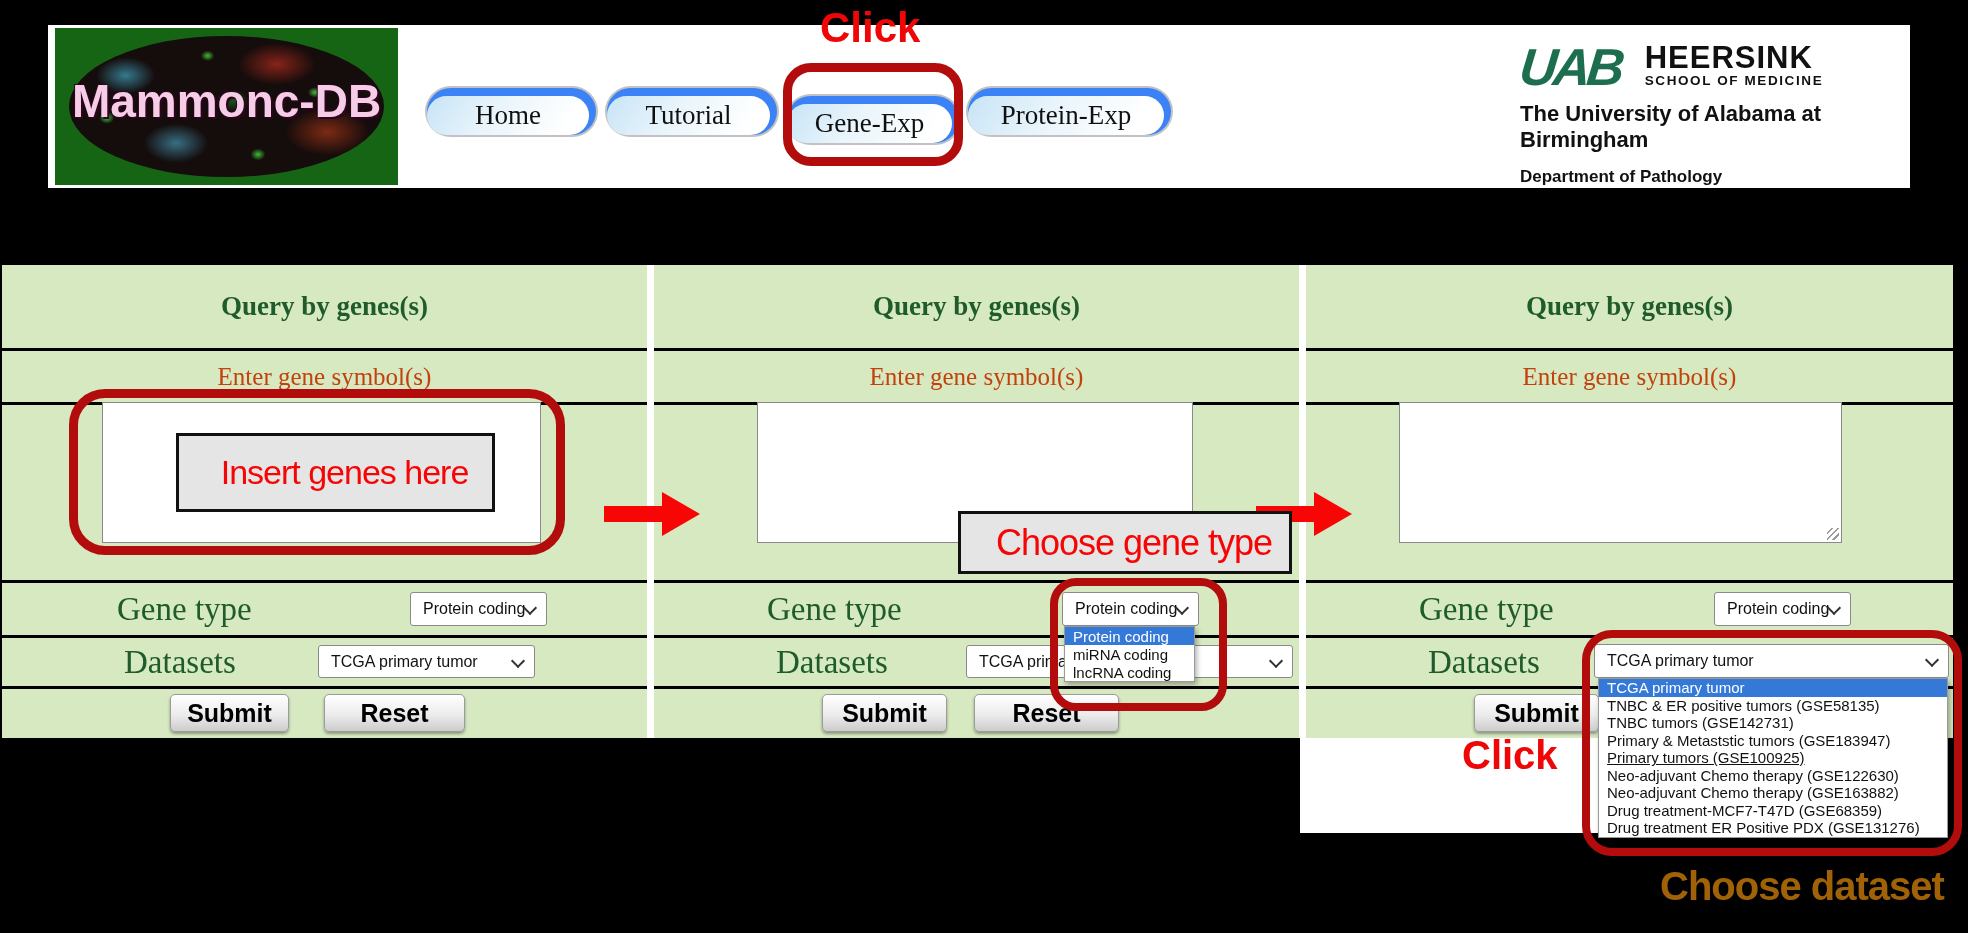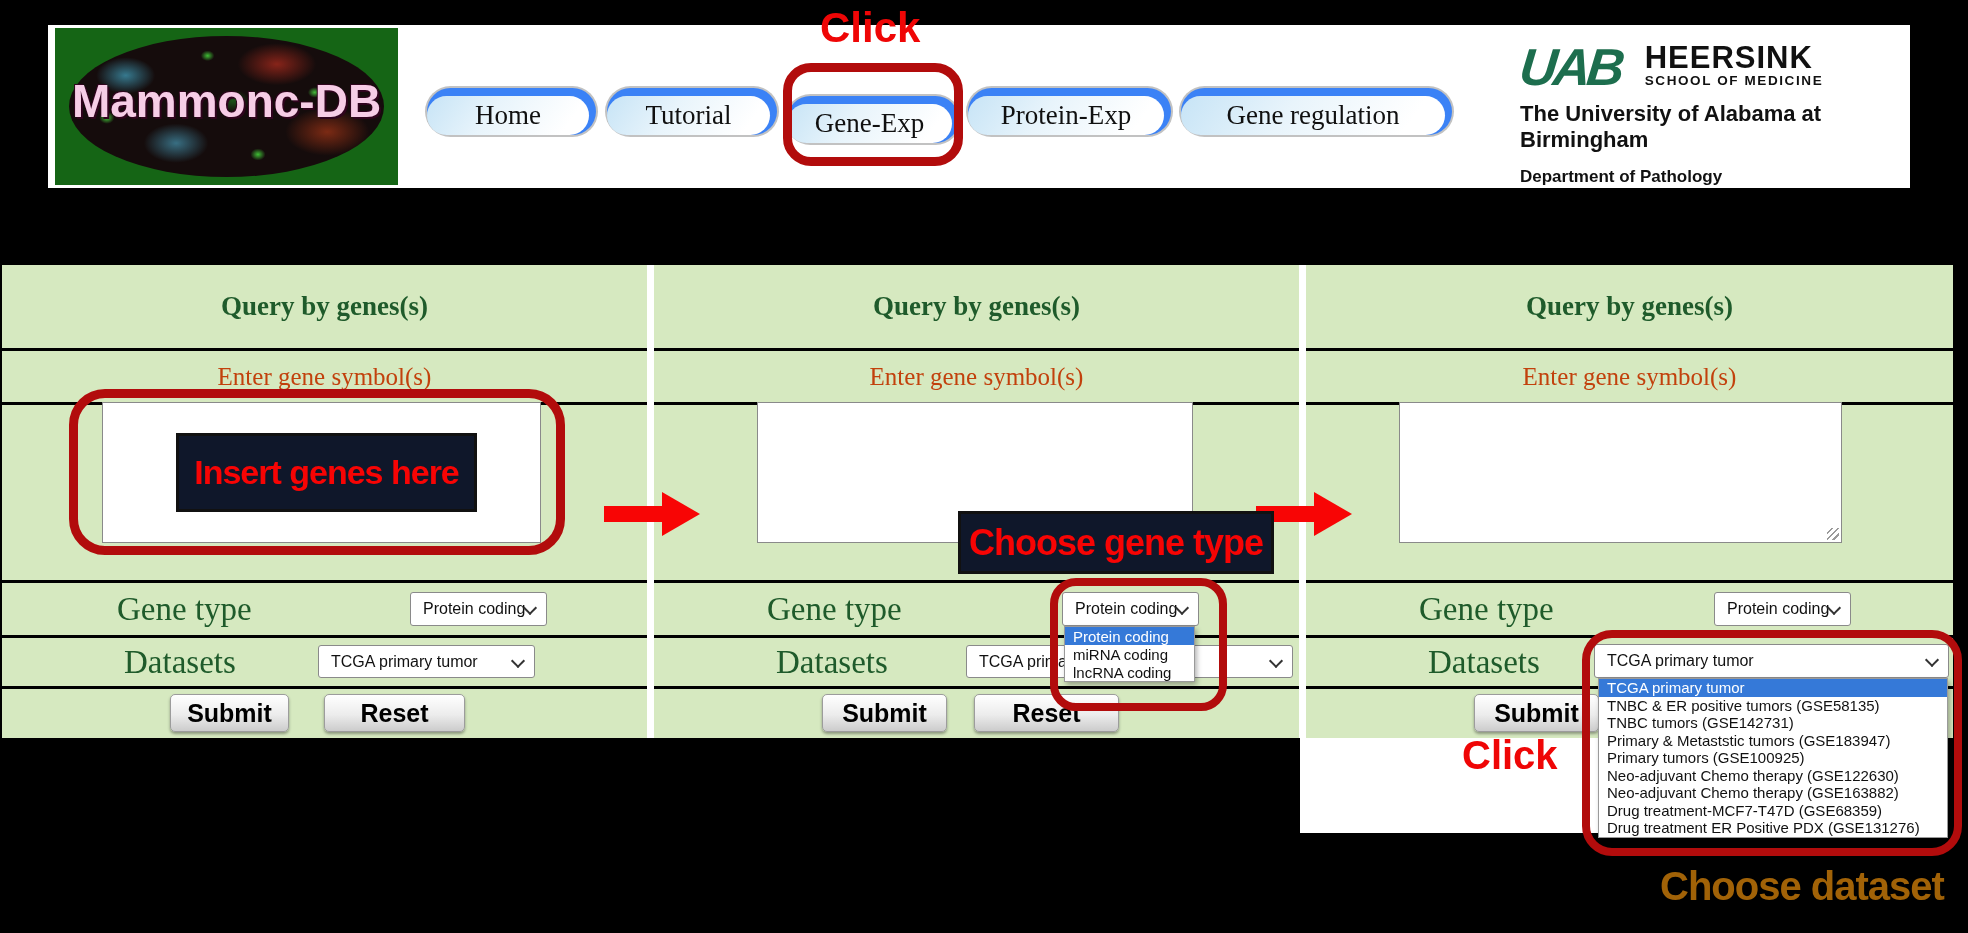--- a/index.html
+++ b/index.html
@@ -63,23 +63,23 @@
      box-shadow:0 2px 3px rgba(0,0,0,.35);box-sizing:border-box;}
   .dd{position:absolute;background:#fff;border:1px solid #9a9a9a;box-shadow:2px 3px 5px rgba(0,0,0,.3);
      z-index:30;}
   .dd-item{font-size:15px;color:#111;padding-left:8px;white-space:nowrap;display:flex;align-items:center;}
   .dd-item.selected{background:#3579d8;color:#fff;}
   .divider{position:absolute;top:265px;width:7px;height:473px;background:#fff;}
 
   
   .ann{position:absolute;border:9px solid #b20c0c;border-radius:36px;z-index:40;}
   .redtext{position:absolute;color:#ef0606;z-index:45;font-weight:600;}
-  .redboxlabel{position:absolute;background:#0f172a;border:3px solid #111;z-index:45;
+  .redboxlabel{position:absolute;background:#e5e5e5;border:3px solid #111;z-index:45;
      display:flex;align-items:center;justify-content:center;
-     font-weight:bold;color:#f70404;letter-spacing:-1px;}
+     font-weight:normal;color:#f70404;letter-spacing:-1px;padding-left:18px;}
   .arrow{position:absolute;width:96px;height:44px;z-index:20;}
   .arrow .shaft{position:absolute;left:0;top:14px;width:58px;height:16px;background:#f80505;}
   .arrow .head{position:absolute;left:58px;top:0;width:0;height:0;
      border-left:38px solid #f80505;border-top:22px solid transparent;border-bottom:22px solid transparent;}
   .whitepatch{position:absolute;background:#fff;z-index:10;}
 </style>
 </head>
 <body>
 
 <div id="screen">
@@ -94,23 +94,20 @@
       <div class="inner">Home</div>
     </div>
     <div class="pill" style="left:559px;top:63px;width:170px;">
       <div class="inner">Tutorial</div>
     </div>
     <div class="pill" style="left:739px;top:71px;width:172px;">
       <div class="inner">Gene-Exp</div>
     </div>
     <div class="pill" style="left:920px;top:63px;width:203px;">
       <div class="inner">Protein-Exp</div>
-    </div>
-    <div class="pill" style="left:1133px;top:63px;width:271px;">
-      <div class="inner">Gene regulation</div>
     </div>
 
     <div id="uab">
       <div class="row1">
         <div class="acr">UAB</div>
         <div class="hs">
           <div class="heersink">HEERSINK</div>
           <div class="som">SCHOOL OF MEDICINE</div>
         </div>
       </div>
@@ -217,21 +214,21 @@
       <span>TCGA primary tumor</span>
       <span class="chev"></span>
     </div>
     <div class="btn" style="left:168px;top:429px;width:125px;">Submit</div>
 
     <div class="dd" style="left:292px;top:413px;width:348px;">
       <div class="dd-item selected" style="height:17.5px;">TCGA primary tumor</div>
       <div class="dd-item" style="height:17.5px;">TNBC &amp; ER positive tumors (GSE58135)</div>
       <div class="dd-item" style="height:17.5px;">TNBC tumors (GSE142731)</div>
       <div class="dd-item" style="height:17.5px;">Primary &amp; Metaststic tumors (GSE183947)</div>
-      <div class="dd-item" style="height:17.5px;">Primary tumors (GSE100925)</div>
+      <div class="dd-item" style="height:17.5px;text-decoration:underline;">Primary tumors (GSE100925)</div>
       <div class="dd-item" style="height:17.5px;">Neo-adjuvant Chemo therapy (GSE122630)</div>
       <div class="dd-item" style="height:17.5px;">Neo-adjuvant Chemo therapy (GSE163882)</div>
       <div class="dd-item" style="height:17.5px;">Drug treatment-MCF7-T47D (GSE68359)</div>
       <div class="dd-item" style="height:17.5px;">Drug treatment ER Positive PDX (GSE131276)</div>
     </div>
   </div>
 
   <div class="whitepatch" style="left:1300px;top:738px;width:646px;height:95px;"></div>
 
   <div class="redtext" style="left:1462px;top:733px;font-size:40px;">Click</div>

